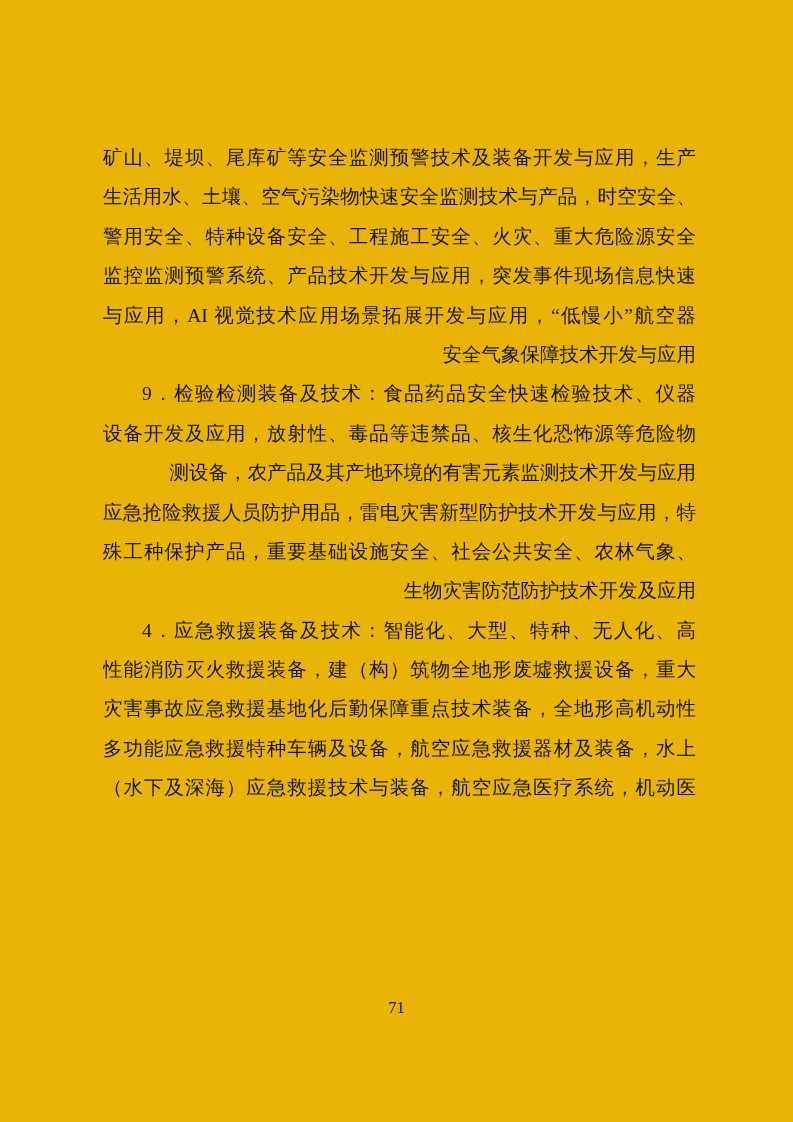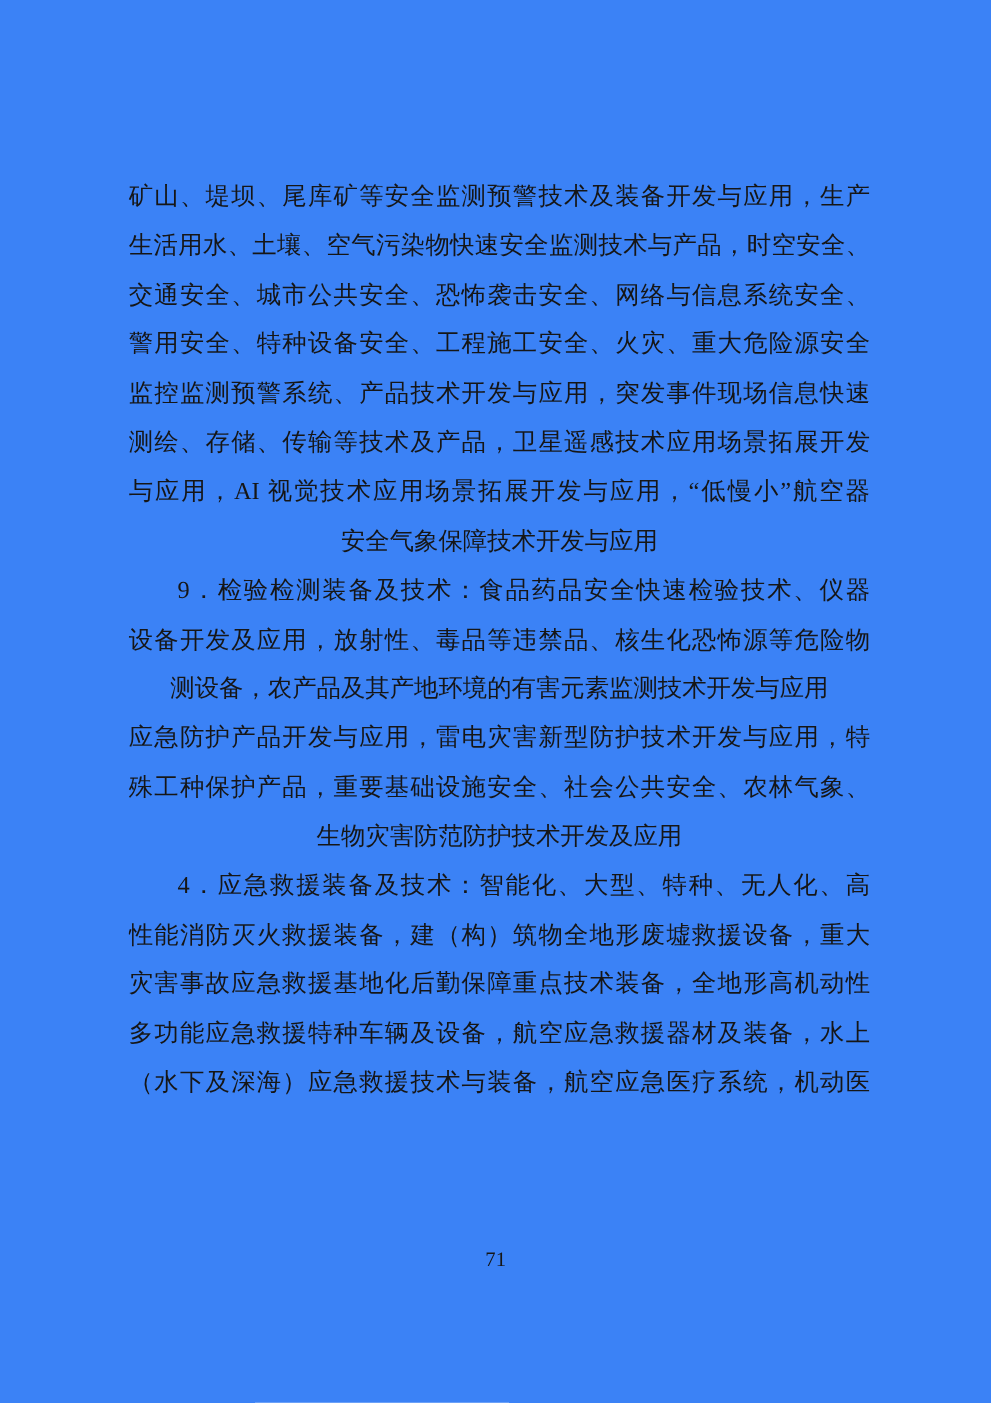--- a/index.html
+++ b/index.html
@@ -11,35 +11,35 @@
     height: 1122px;
     background: #ffffff;
     position: relative;
     overflow: hidden;
     font-family: "Liberation Serif", "DejaVu Serif", serif;
     color: #161616;
   }
   .page {
     position: absolute;
     inset: 0;
-    background: #3b82f6;
+    background: #eab308;
   }
   .text-block {
     position: absolute;
     left: 103px;
     top: 138px;
     width: 593px;
   }
   .line {
     font-size: 19.5px;
     line-height: 39.4px;
     height: 39.4px;
     overflow: hidden;
     white-space: normal;
-    text-align: center;
+    text-align: right;
   }
   .line.just {
     text-align: justify;
     text-align-last: justify;
     text-justify: inter-character;
   }
   .line.indent {
     text-indent: 39px;
   }
   .page-footer {
@@ -53,30 +53,28 @@
     color: #161616;
   }
 </style>
 </head>
 <body>
 
 <div class="page">
   <div class="text-block" id="text-block">
       <div class="line just">矿山、堤坝、尾库矿等安全监测预警技术及装备开发与应用，生产</div>
       <div class="line just">生活用水、土壤、空气污染物快速安全监测技术与产品，时空安全、</div>
-      <div class="line just">交通安全、城市公共安全、恐怖袭击安全、网络与信息系统安全、</div>
       <div class="line just">警用安全、特种设备安全、工程施工安全、火灾、重大危险源安全</div>
       <div class="line just">监控监测预警系统、产品技术开发与应用，突发事件现场信息快速</div>
-      <div class="line just">测绘、存储、传输等技术及产品，卫星遥感技术应用场景拓展开发</div>
       <div class="line just">与应用，AI 视觉技术应用场景拓展开发与应用，“低慢小”航空器</div>
       <div class="line">安全气象保障技术开发与应用</div>
       <div class="line just indent">9．检验检测装备及技术：食品药品安全快速检验技术、仪器</div>
       <div class="line just">设备开发及应用，放射性、毒品等违禁品、核生化恐怖源等危险物</div>
       <div class="line">测设备，农产品及其产地环境的有害元素监测技术开发与应用</div>
-      <div class="line just">应急防护产品开发与应用，雷电灾害新型防护技术开发与应用，特</div>
+      <div class="line just">应急抢险救援人员防护用品，雷电灾害新型防护技术开发与应用，特</div>
       <div class="line just">殊工种保护产品，重要基础设施安全、社会公共安全、农林气象、</div>
       <div class="line">生物灾害防范防护技术开发及应用</div>
       <div class="line just indent">4．应急救援装备及技术：智能化、大型、特种、无人化、高</div>
       <div class="line just">性能消防灭火救援装备，建（构）筑物全地形废墟救援设备，重大</div>
       <div class="line just">灾害事故应急救援基地化后勤保障重点技术装备，全地形高机动性</div>
       <div class="line just">多功能应急救援特种车辆及设备，航空应急救援器材及装备，水上</div>
       <div class="line just">（水下及深海）应急救援技术与装备，航空应急医疗系统，机动医</div>
     </div>
   <div class="page-footer">
     <span>71</span>

